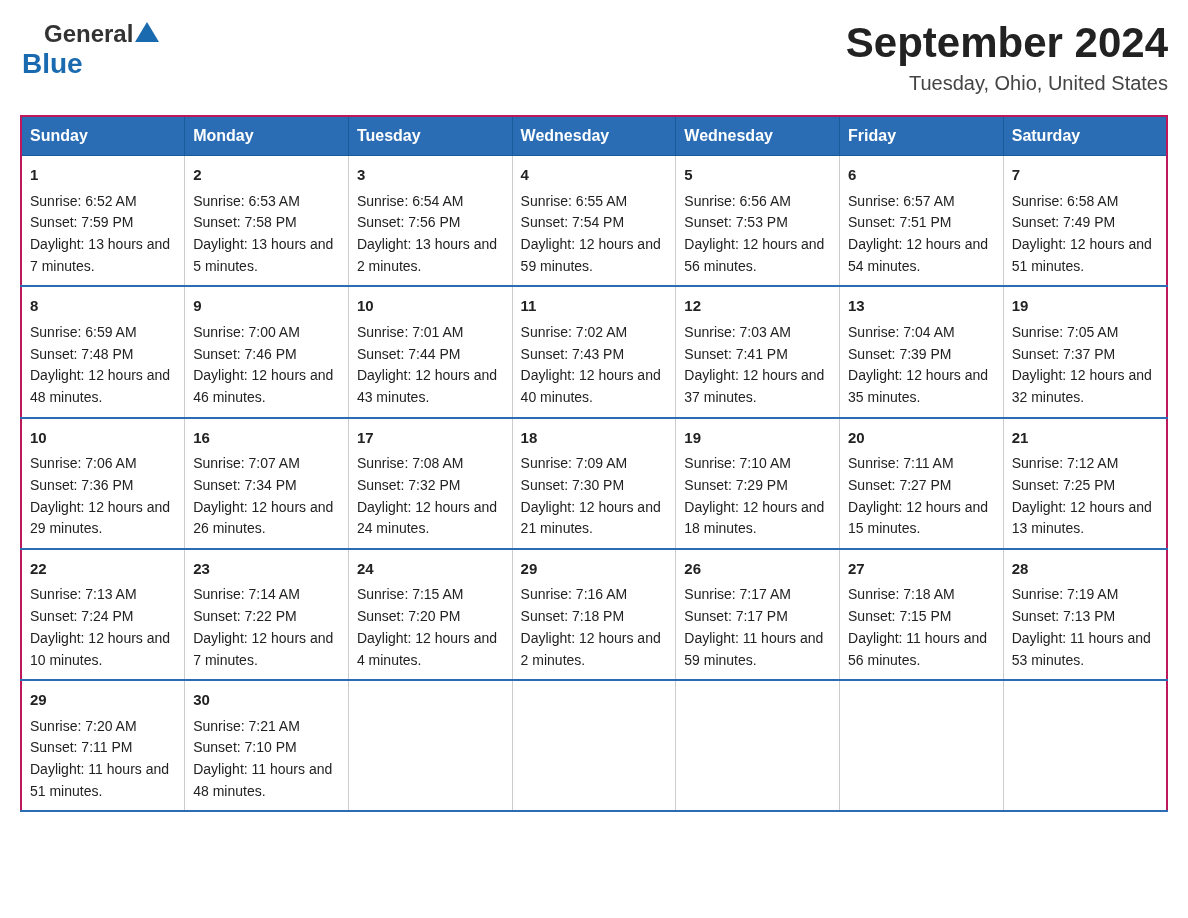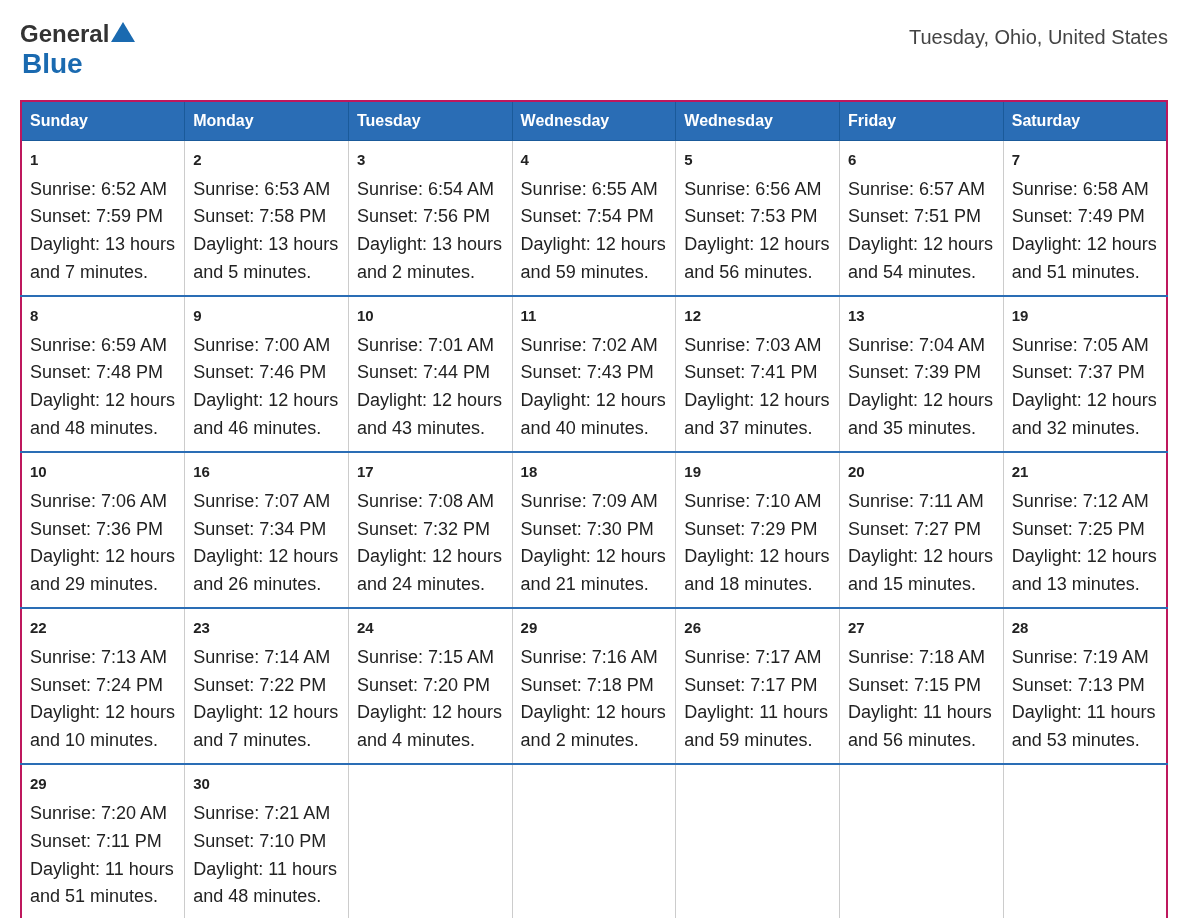--- a/index.html
+++ b/index.html
@@ -58,48 +58,49 @@
     .calendar td.empty {
       background: #fff;
     }
     .day-number {
       font-size: 15px;
       font-weight: bold;
       display: block;
       margin-bottom: 4px;
     }
     .day-info {
-      font-size: 18px;
+      font-size: 14px;
       line-height: 1.55;
       color: #222;
     }
     .logo-wrapper {
       display: flex;
       flex-direction: column;
       align-items: flex-start;
     }
     .logo-line {
       display: flex;
       align-items: center;
     }
   </style>
 </head>
 <body>
 
 <div class="header">
   <div class="logo-wrapper">
     <div class="logo-line">
-      <span style="font-size:24px; font-weight:bold; color:#333;">General</span>
+      <span style="font-size:24px; font-weight:bold; color:#333;margin-left:24px;">General</span>
       <svg width="28" height="28" viewBox="0 0 28 28">
         <polygon points="14,2 26,22 2,22" fill="#1a6ab0"></polygon>
       </svg>
     </div>
     <span style="font-size:28px; font-weight:bold; color:#1a6ab0; margin-left:2px;">Blue</span>
   </div>
   <div class="title-block">
+    <div class="page-title">September 2024</div>
     <div class="subtitle">Tuesday, Ohio, United States</div>
   </div>
 </div>
 
 <table class="calendar">
   <thead>
     <tr>
     <th>Sunday</th>
         <th>Monday</th>
         <th>Tuesday</th>

